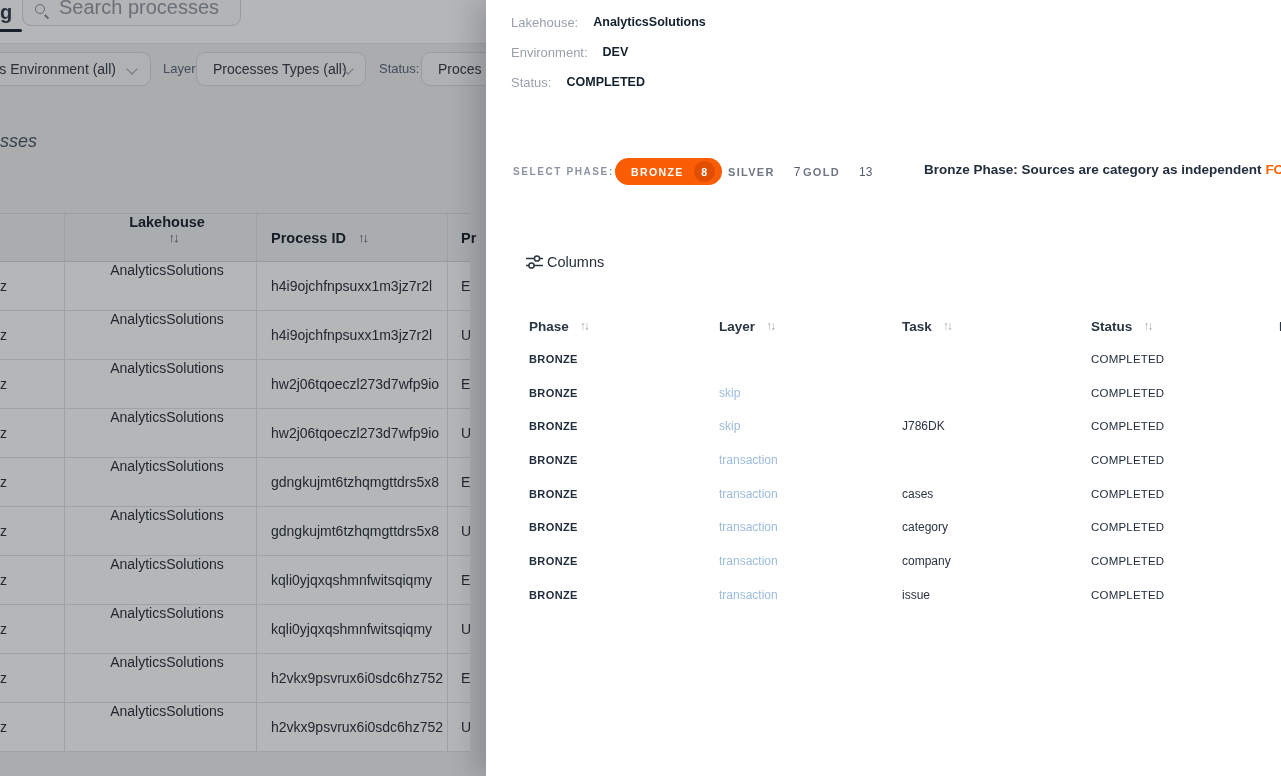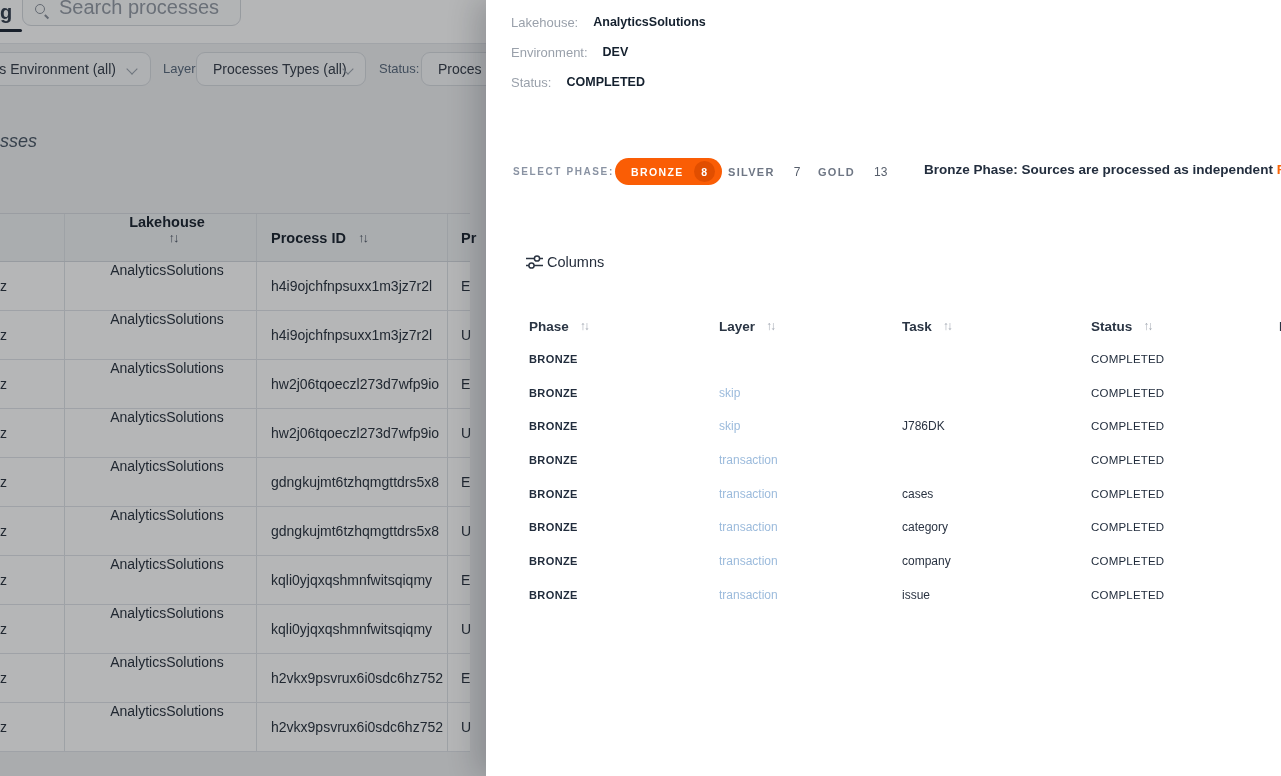--- a/index.html
+++ b/index.html
@@ -74,21 +74,21 @@
     padding:0 7px 0 16px; cursor:pointer; }
   .phase-pill-name { color:#ffffff; font-size:10.5px; font-weight:700; letter-spacing:1.4px; }
   .phase-pill-badge { margin-left:10px; width:21px; height:21px; border-radius:50%;
     background:#e14e00; color:#ffffff; font-size:10.5px; font-weight:700;
     display:flex; align-items:center; justify-content:center; }
   .phase-tab { position:absolute; top:9px; display:flex; gap:19px; background:none;
     border:none; cursor:pointer; align-items:center; }
   .phase-tab-name { font-size:11px; font-weight:600; letter-spacing:1.3px; color:#6e7684; }
   .phase-tab-count { font-size:12px; color:#565e6b; }
   .tab-silver { left:242px; }
-  .tab-gold { left:332px; }
+  .tab-gold { left:317px; }
   .phase-desc { position:absolute; left:438px; top:6px; font-size:13.5px; font-weight:700;
     color:#232e3e; white-space:nowrap; }
   .phase-desc .hl { color:#fa6507; }
 
   .columns-btn { position:absolute; left:40px; top:254px; display:flex; align-items:center;
     gap:4px; background:none; border:none; cursor:pointer; }
   .columns-icon { width:17px; height:16px; }
   .columns-label { font-size:14.5px; color:#252e3c; font-family:"Liberation Sans",sans-serif; }
 
   .ptable { position:absolute; left:0; top:310px; width:100%; }
@@ -243,21 +243,21 @@
     </button>
     <button class="phase-tab tab-silver">
       <span class="phase-tab-name">SILVER</span>
       <span class="phase-tab-count">7</span>
     </button>
     <button class="phase-tab tab-gold">
       <span class="phase-tab-name">GOLD</span>
       <span class="phase-tab-count">13</span>
     </button>
     <div class="phase-desc">
-      <span>Bronze Phase: Sources are processed as independent </span><span class="hl">FOLDER</span>
+      <span>Bronze Phase: Sources are category as independent </span><span class="hl">FOLDER</span>
     </div>
   </div>
 
   <button class="columns-btn">
     <svg class="columns-icon" viewBox="0 0 17 16">
       <line x1="0" y1="4.5" x2="17" y2="4.5" stroke="#2b3442" stroke-width="1.5"></line>
       <circle cx="11" cy="4.5" r="2.6" fill="#ffffff" stroke="#2b3442" stroke-width="1.5"></circle>
       <line x1="0" y1="11.5" x2="17" y2="11.5" stroke="#2b3442" stroke-width="1.5"></line>
       <circle cx="5.5" cy="11.5" r="2.6" fill="#ffffff" stroke="#2b3442" stroke-width="1.5"></circle>
     </svg>

